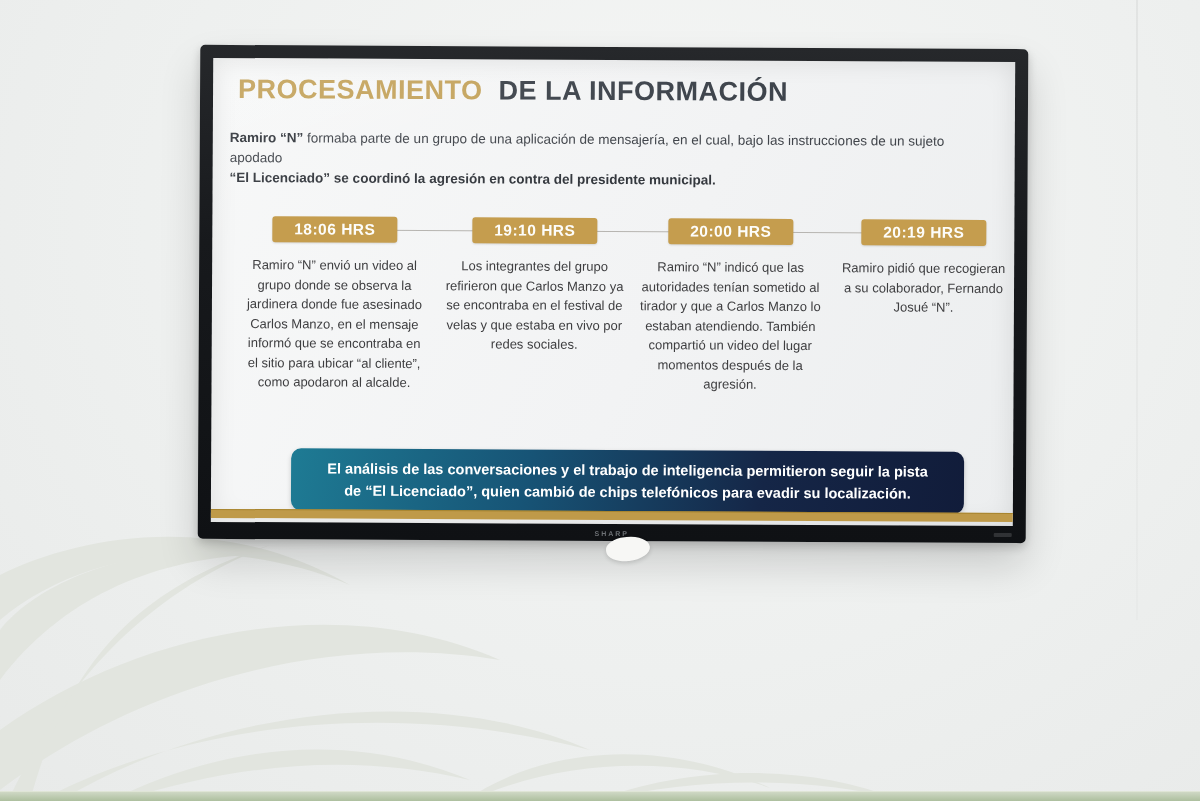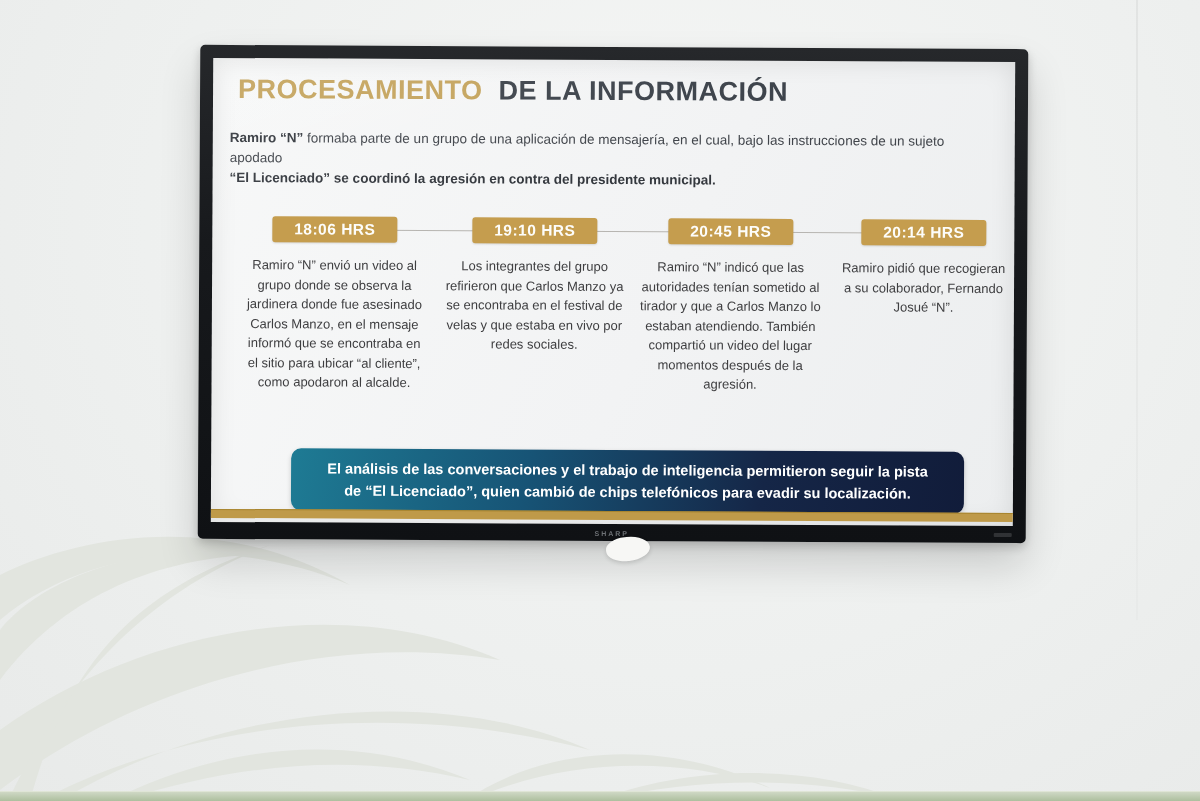--- a/index.html
+++ b/index.html
@@ -117,25 +117,25 @@
 
     <div class="col col1">
       <div class="time-badge">18:06 HRS</div>
       <p class="event-text">Ramiro “N” envió un video al grupo donde se observa la jardinera donde fue asesinado Carlos Manzo, en el mensaje informó que se encontraba en el sitio para ubicar “al cliente”, como apodaron al alcalde.</p>
     </div>
     <div class="col col2">
       <div class="time-badge">19:10 HRS</div>
       <p class="event-text">Los integrantes del grupo refirieron que Carlos Manzo ya se encontraba en el festival de velas y que estaba en vivo por redes sociales.</p>
     </div>
     <div class="col col3">
-      <div class="time-badge">20:45 HRS</div>
+      <div class="time-badge">20:00 HRS</div>
       <p class="event-text">Ramiro “N” indicó que las autoridades tenían sometido al tirador y que a Carlos Manzo lo estaban atendiendo. También compartió un video del lugar momentos después de la agresión.</p>
     </div>
     <div class="col col4">
-      <div class="time-badge">20:14 HRS</div>
+      <div class="time-badge">20:19 HRS</div>
       <p class="event-text">Ramiro pidió que recogieran a su colaborador, Fernando Josué “N”.</p>
     </div>
 
     <div class="banner">
       <span>El análisis de las conversaciones y el trabajo de inteligencia permitieron seguir la pista</span>
       <span>de “El Licenciado”, quien cambió de chips telefónicos para evadir su localización.</span>
     </div>
 
     <div class="gold-strip"></div>
   </div>

